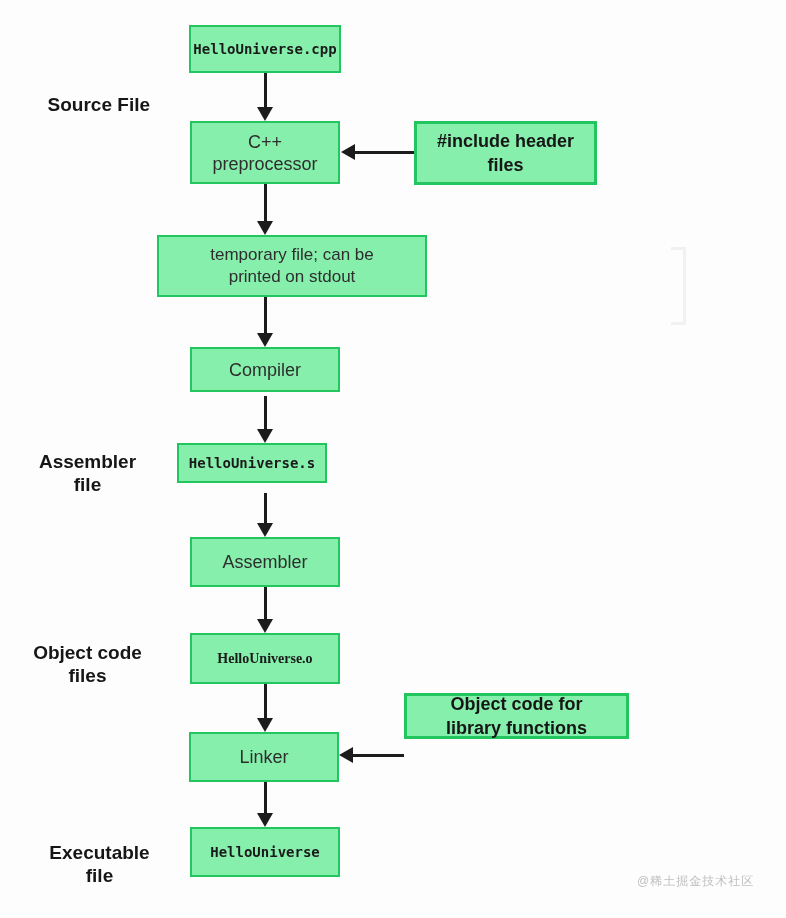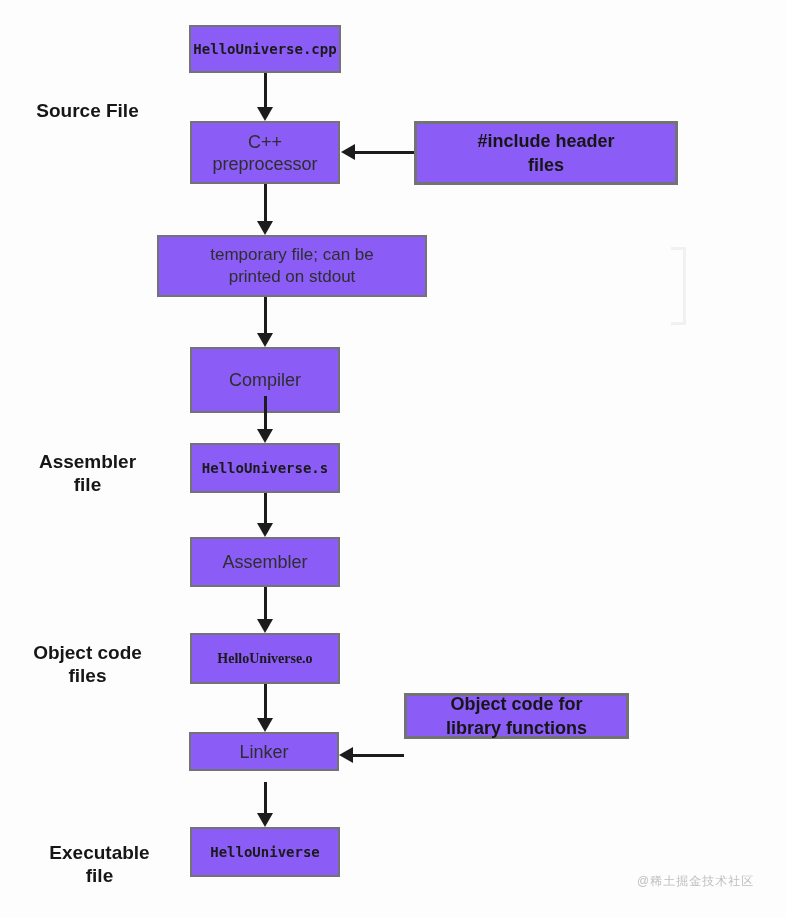--- a/index.html
+++ b/index.html
@@ -9,22 +9,22 @@
     font-family: "Liberation Sans", sans-serif;
     color: #222;
     position: relative;
     overflow: hidden;
   }
   #canvas { position: absolute; left: 0; top: 0; width: 786px; height: 918px; }
 
   
   .node {
     position: absolute;
-    border: 2px solid #737373;
-    background: #8b5cf6;
+    border: 2px solid #22c55e;
+    background: #86efac;
     display: flex;
     align-items: center;
     justify-content: center;
     text-align: center;
     white-space: pre-line;
     font-size: 18px;
     line-height: 22px;
     color: #2e2e2e;
   }
   .node.mono {
@@ -125,49 +125,49 @@
     height: 78px;
     border: 3px solid #f1f1f1;
     border-left: none;
   }
 </style>
 </head>
 <body>
 
 <div id="canvas">
 
-  <div class="side-label" style="left:25px; top:99px; width:125px;">Source File</div>
+  <div class="side-label" style="left:25px; top:93px; width:125px;text-align:right;">Source File</div>
   <div class="side-label" style="left:25px; top:450px; width:125px;">Assembler
 file</div>
   <div class="side-label" style="left:20px; top:641px; width:135px;">Object code
 files</div>
   <div class="side-label" style="left:32px; top:841px; width:135px;">Executable
 file</div>
 
   <div class="node mono" style="left:189px; top:25px; width:152px; height:48px;">HelloUniverse.cpp</div>
 
   <div class="node" style="left:190px; top:121px; width:150px; height:63px;">C++
 preprocessor</div>
 
   <div class="node" style="left:157px; top:235px; width:270px; height:62px; font-size:17px;">temporary file; can be
 printed on stdout</div>
 
-  <div class="node" style="left:190px; top:347px; width:150px; height:66px;">Compiler</div>
+  <div class="node" style="left:190px; top:347px; width:150px; height:45px;">Compiler</div>
 
-  <div class="node mono" style="left:190px; top:443px; width:150px; height:50px;">HelloUniverse.s</div>
+  <div class="node mono" style="left:177px; top:443px; width:150px; height:40px;">HelloUniverse.s</div>
 
   <div class="node" style="left:190px; top:537px; width:150px; height:50px;">Assembler</div>
 
   <div class="node mono" style="left:190px; top:633px; width:150px; height:51px;font-family:Liberation Serif, serif;">HelloUniverse.o</div>
 
-  <div class="node" style="left:189px; top:732px; width:150px; height:39px;">Linker</div>
+  <div class="node" style="left:189px; top:732px; width:150px; height:50px;">Linker</div>
 
   <div class="node mono" style="left:190px; top:827px; width:150px; height:50px;">HelloUniverse</div>
 
-  <div class="node input-box" style="left:414px; top:121px; width:264px; height:64px;">#include header
+  <div class="node input-box" style="left:414px; top:121px; width:183px; height:64px;">#include header
 files</div>
 
   <div class="node input-box" style="left:404px; top:693px; width:225px; height:46px;">Object code for
 library functions</div>
 
   <div class="arrow-v" style="left:257px; top:73px;  height:48px;"></div>
   <div class="arrow-v" style="left:257px; top:184px; height:51px;"></div>
   <div class="arrow-v" style="left:257px; top:297px; height:50px;"></div>
   <div class="arrow-v" style="left:257px; top:396px; height:47px;"></div>
   <div class="arrow-v" style="left:257px; top:493px; height:44px;"></div>

